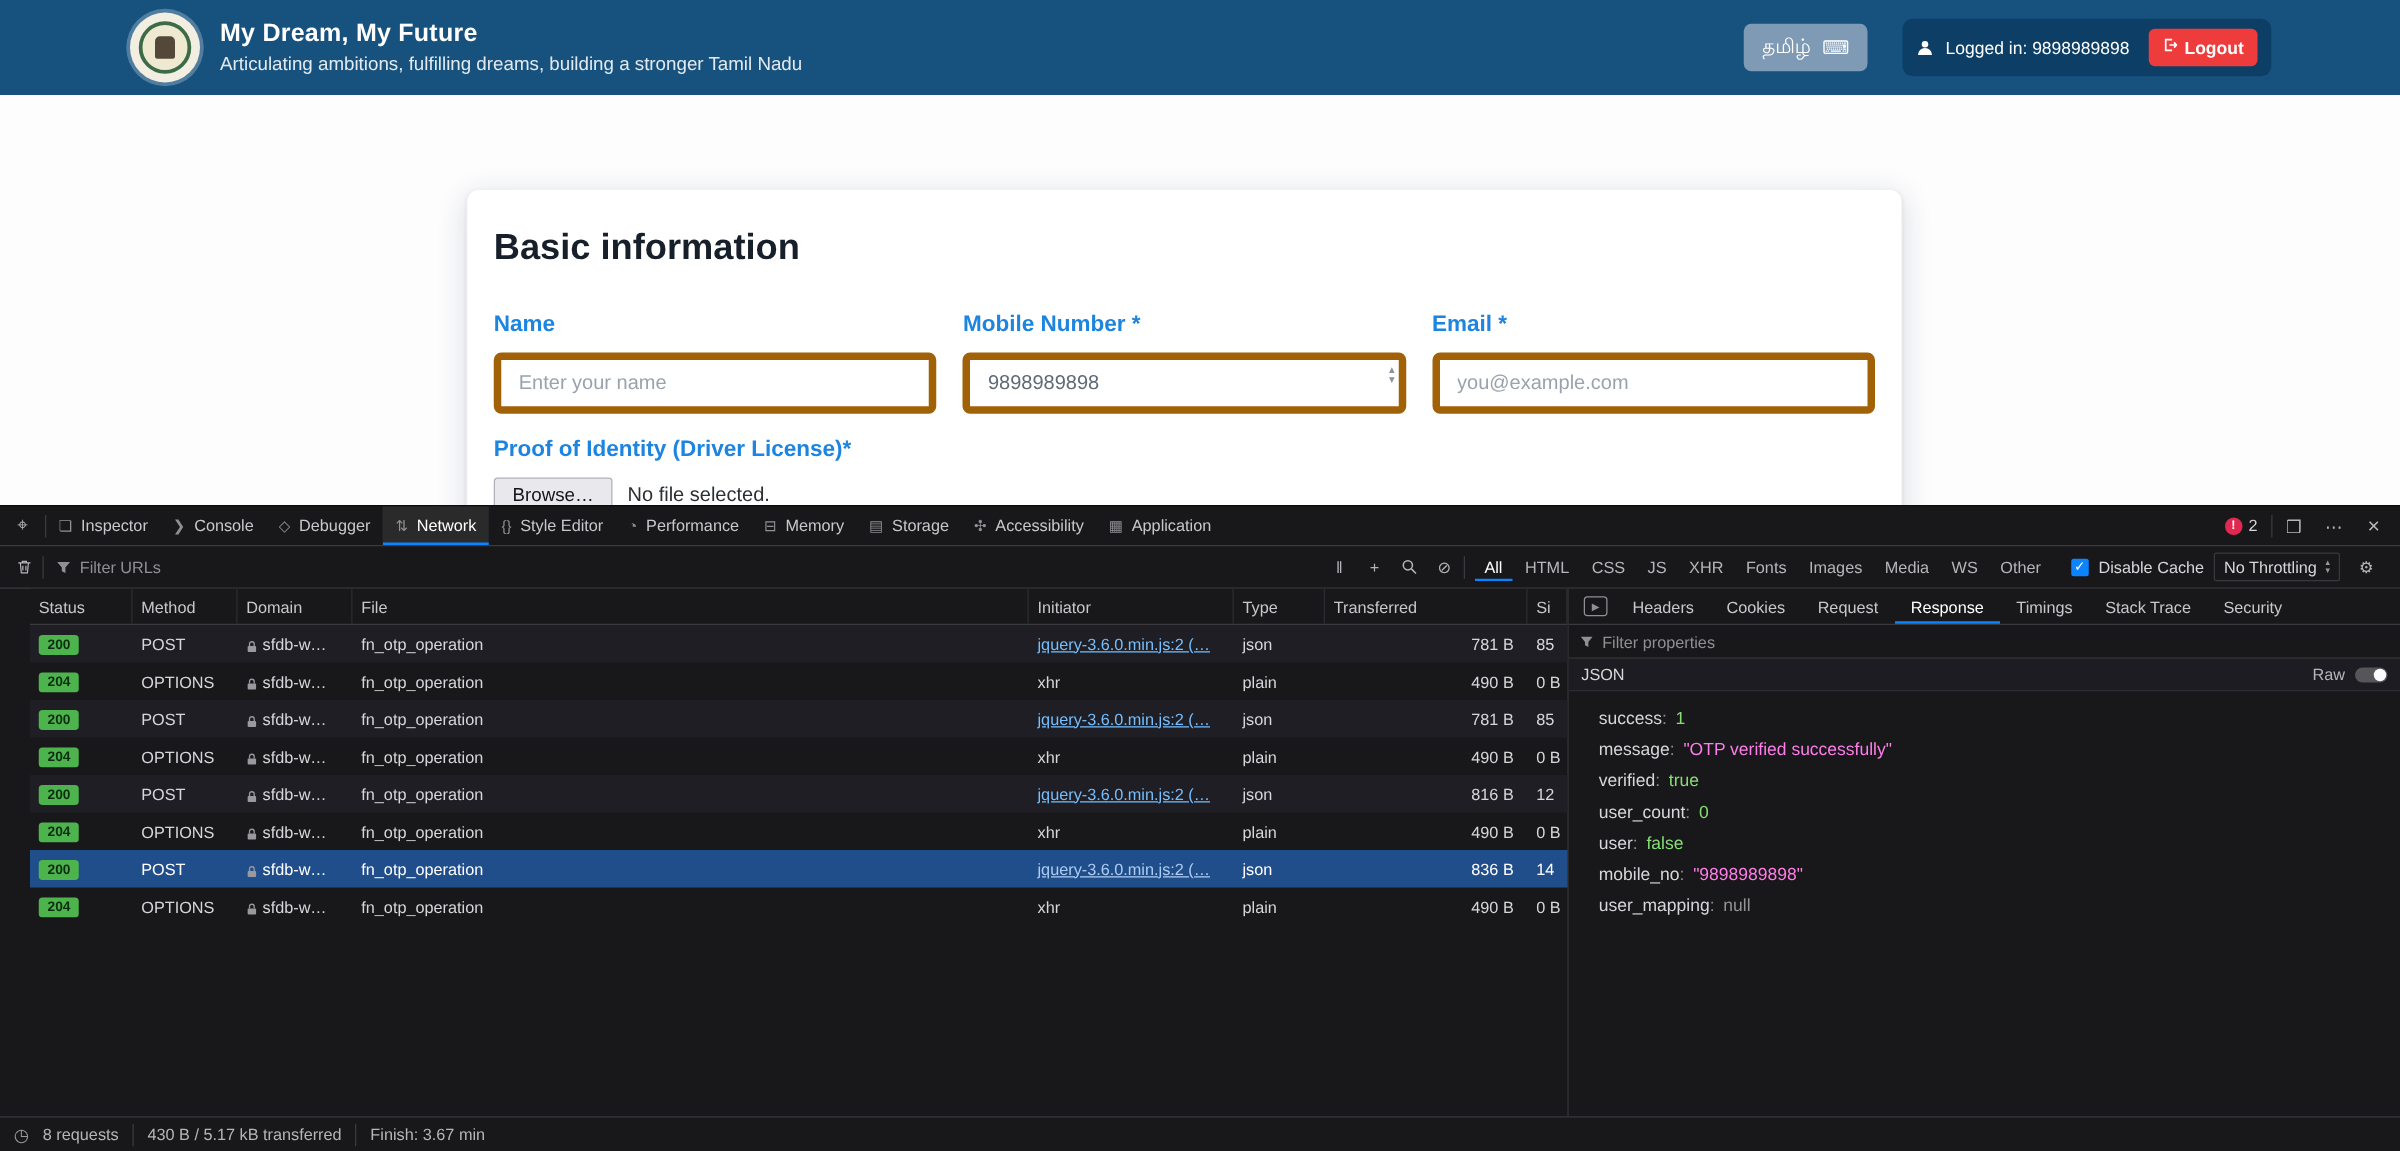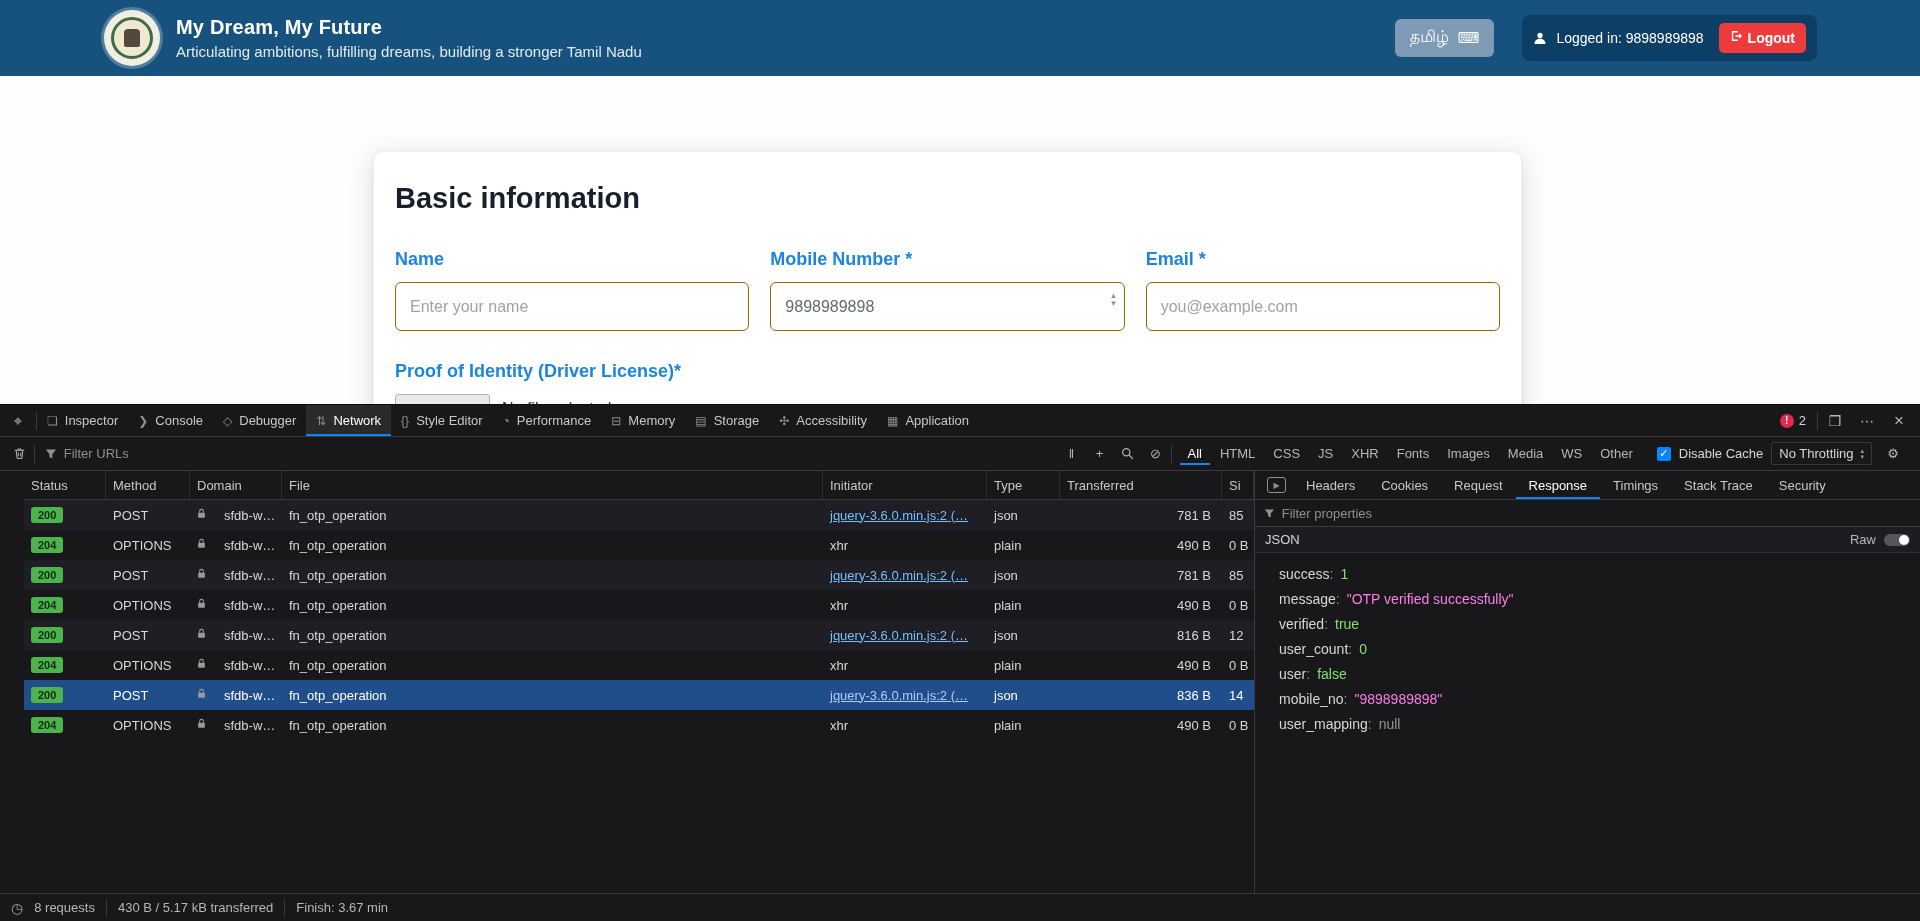--- a/index.html
+++ b/index.html
@@ -28,28 +28,28 @@
                 padding:7px 11px; font-weight:bold; font-size:14px; display:flex; gap:6px; cursor:pointer; }
 
   
   .site-body { position:relative; height:328px; background:#fdfdfe; overflow:hidden; }
   .card { position:absolute; left:373px; top:75px; width:1149px; height:420px; background:#fff;
           border-radius:10px; padding:30px 21px; border:1px solid #f0f1f3;
           box-shadow:0 6px 24px rgba(25,40,60,.16), 0 1px 3px rgba(25,40,60,.08); }
   .card-title { font-size:29px; font-weight:bold; color:#17202a; margin-bottom:34px; }
   .form-grid { display:grid; grid-template-columns:repeat(3,1fr); gap:21px; }
   .field-label { display:block; color:#1d84df; font-weight:bold; font-size:18px; margin-bottom:12px; }
-  .text-input { width:100%; height:49px; border:1px solid #a16207; border-radius:6px;
+  .text-input { width:100%; height:49px; border:6px solid #a16207; border-radius:6px;
                 padding:0 14px; font-size:16px; color:#5f6a75; outline:none; background:#fff;
                 font-family:"Liberation Sans", sans-serif; }
   .text-input::placeholder { color:#9aa3ad; }
   .input-wrap { position:relative; }
   .spinner { position:absolute; right:9px; top:9px; display:flex; flex-direction:column;
              line-height:8px; color:#8a929b; font-size:9px; cursor:pointer; }
-  .proof-section { margin-top:30px; }
+  .proof-section { margin-top:18px; }
   .file-row { display:flex; align-items:center; gap:12px; margin-top:12px; }
   .browse-btn { background:#e9e9ed; border:1px solid #b1b1b9; border-radius:3px;
                 padding:5px 14px; font-size:15px; color:#15141a; cursor:pointer;
                 font-family:"Liberation Sans", sans-serif; }
   .file-status { font-size:16px; color:#2b2f33; }
 
   
   .devtools { position:absolute; left:0; top:404px; width:1920px; height:517px;
               background:#18181a; color:#d7d7db; font-size:13px; display:flex;
               flex-direction:column; border-top:1px solid #0c0c0d; }
@@ -97,21 +97,21 @@
   .table-header { height:29px; min-height:29px; align-items:center; border-bottom:1px solid #3a3a3f;
                   color:#c8c8cc; }
   .th { padding:0 7px; height:100%; display:flex; align-items:center; overflow:hidden;
         white-space:nowrap; border-right:1px solid #2c2c31; cursor:pointer; }
   .row { height:30px; align-items:center; cursor:pointer; }
   .row:nth-child(odd) { background:#1e1e24; }
   .row[data-selected="true"] { background:#204e8a; color:#fff; }
   .cell { padding:0 7px; overflow:hidden; white-space:nowrap; }
   .status-badge { display:inline-block; background:#4db34d; color:#0b2e10; font-size:11px;
                   font-weight:bold; padding:2px 7px; border-radius:3px; }
-  .domain-cell { display:flex; align-items:flex-start; gap:18px; }
+  .domain-cell { display:flex; align-items:flex-end; gap:4px; }
   .lock { color:#9a9a9e; flex:0 0 auto; }
   .initiator[data-link="true"] { color:#75bfff; text-decoration:underline; }
   .row[data-selected="true"] .initiator[data-link="true"] { color:#aecdf5; }
   .transferred { text-align:right; padding-right:11px; }
 
   .details-pane { flex:1; min-width:0; display:flex; flex-direction:column; background:#18181a; }
   .detail-tabs { height:29px; min-height:29px; display:flex; align-items:stretch;
                  border-bottom:1px solid #3a3a3f; color:#c8c8cc; padding-left:5px; }
   .play-btn { align-self:center; width:19px; height:16px; border:1px solid #8f8f94; border-radius:3px;
               display:flex; align-items:center; justify-content:center; font-size:8px;

